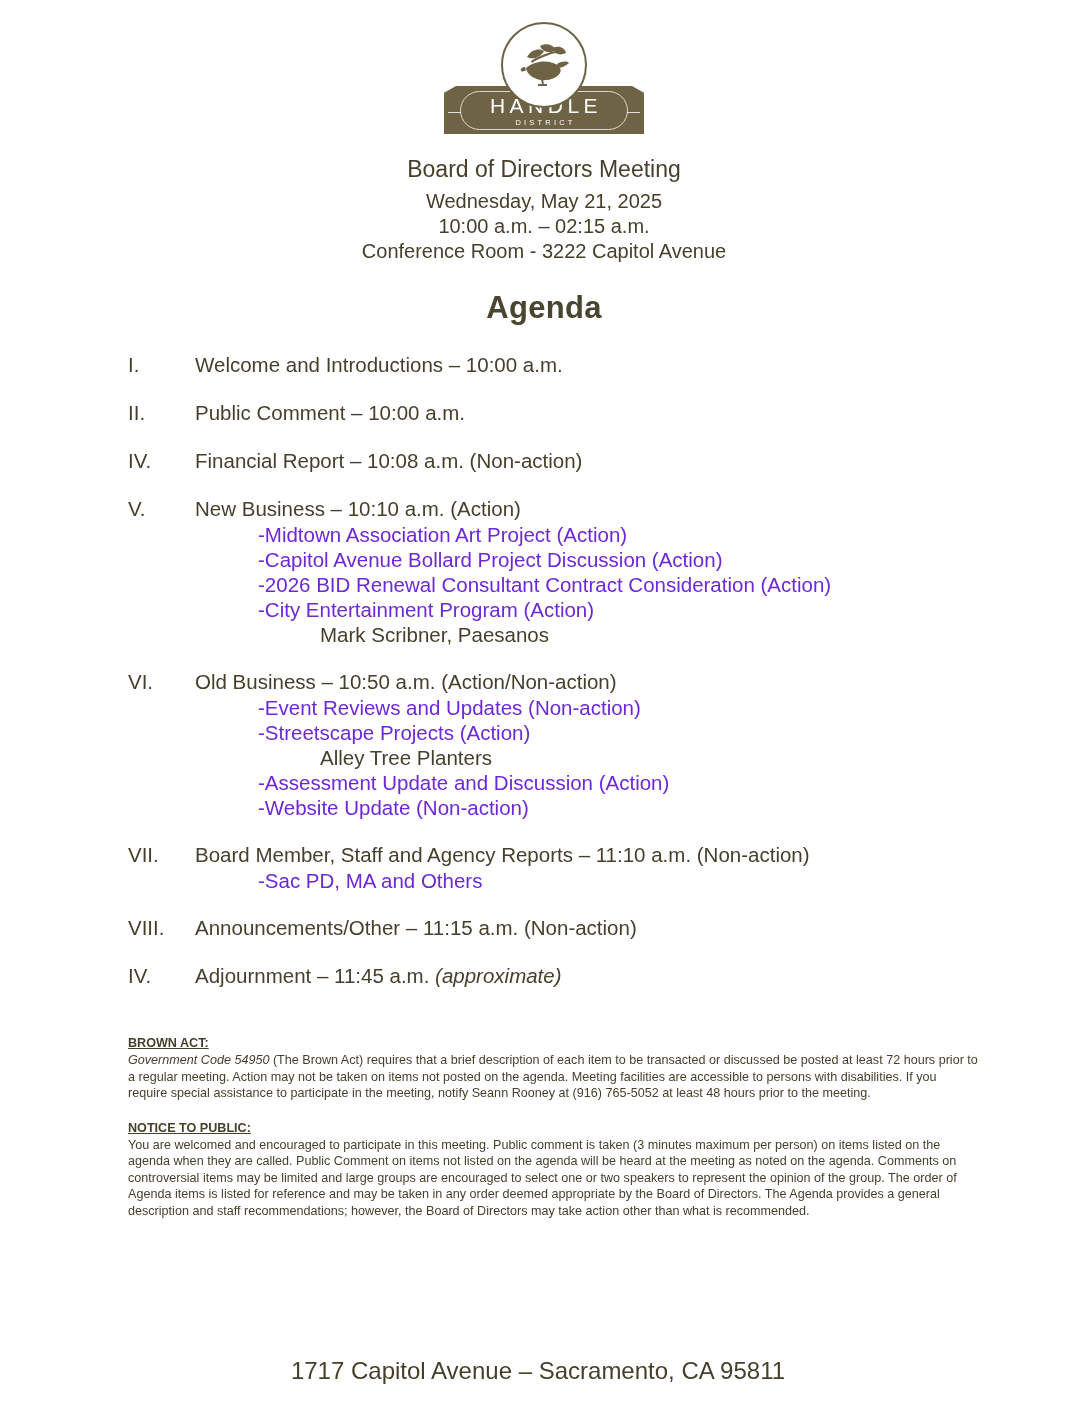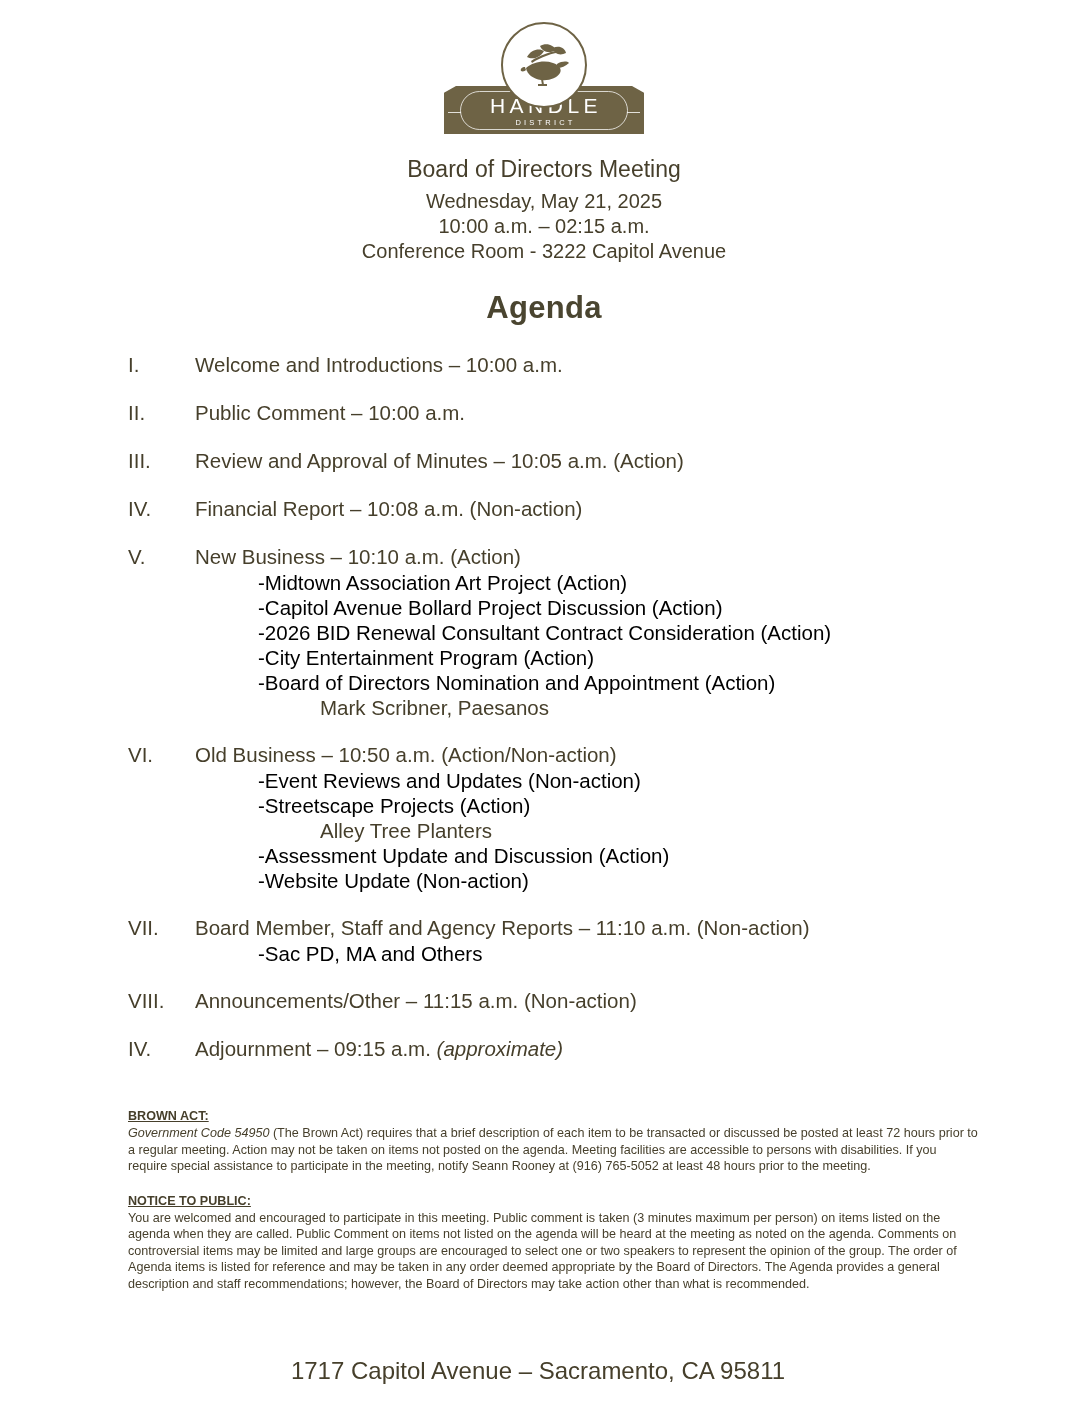--- a/index.html
+++ b/index.html
@@ -152,21 +152,21 @@
     width: 67px;
     flex: 0 0 67px;
     font-size: 20.5px;
   }
   .item-text { font-size: 20.5px; }
   .item-text .ital { font-style: italic; }
 
   .sub {
     font-size: 20.5px;
     line-height: 25px;
-    color: #000000;
+    color: #6d28d9;
     padding-left: 130px;
     white-space: nowrap;
   }
   .subsub {
     font-size: 20.5px;
     line-height: 25px;
     color: #463f2b;
     padding-left: 192px;
     white-space: nowrap;
   }
@@ -264,40 +264,33 @@
         </div>
       </div>
       <div class="item">
         <div class="item-main">
           <span class="item-num">II.</span>
           <span class="item-text"><span>Public Comment – 10:00 a.m.</span></span>
         </div>
       </div>
       <div class="item">
         <div class="item-main">
-          <span class="item-num">III.</span>
-          <span class="item-text"><span>Review and Approval of Minutes – 10:05 a.m. (Action)</span></span>
-        </div>
-      </div>
-      <div class="item">
-        <div class="item-main">
           <span class="item-num">IV.</span>
           <span class="item-text"><span>Financial Report – 10:08 a.m. (Non-action)</span></span>
         </div>
       </div>
       <div class="item">
         <div class="item-main">
           <span class="item-num">V.</span>
           <span class="item-text"><span>New Business – 10:10 a.m. (Action)</span></span>
         </div>
         <div class="sub">-Midtown Association Art Project (Action)</div>
         <div class="sub">-Capitol Avenue Bollard Project Discussion (Action)</div>
         <div class="sub">-2026 BID Renewal Consultant Contract Consideration (Action)</div>
         <div class="sub">-City Entertainment Program (Action)</div>
-        <div class="sub">-Board of Directors Nomination and Appointment (Action)</div>
         <div class="subsub">Mark Scribner, Paesanos</div>
       </div>
       <div class="item">
         <div class="item-main">
           <span class="item-num">VI.</span>
           <span class="item-text"><span>Old Business – 10:50 a.m. (Action/Non-action)</span></span>
         </div>
         <div class="sub">-Event Reviews and Updates (Non-action)</div>
         <div class="sub">-Streetscape Projects (Action)</div>
         <div class="subsub">Alley Tree Planters</div>
@@ -313,21 +306,21 @@
       </div>
       <div class="item">
         <div class="item-main">
           <span class="item-num">VIII.</span>
           <span class="item-text"><span>Announcements/Other – 11:15 a.m. (Non-action)</span></span>
         </div>
       </div>
       <div class="item">
         <div class="item-main">
           <span class="item-num">IV.</span>
-          <span class="item-text"><span>Adjournment – 09:15 a.m. </span><span class="ital">(approximate)</span></span>
+          <span class="item-text"><span>Adjournment – 11:45 a.m. </span><span class="ital">(approximate)</span></span>
         </div>
       </div>
     </div>
 
   <div class="notes">
     <div>
       <span class="note-head">BROWN ACT:</span>
       <div class="note-body">
         <span class="ital">Government Code 54950</span><span> (The Brown Act) requires that a brief description of each item to be transacted or discussed be posted at least 72 hours prior to a regular meeting.  Action may not be taken on items not posted on the agenda.  Meeting facilities are accessible to persons with disabilities.  If you require special assistance to participate in the meeting, notify Seann Rooney at (916) 765-5052 at least 48 hours prior to the meeting.</span>
       </div>

